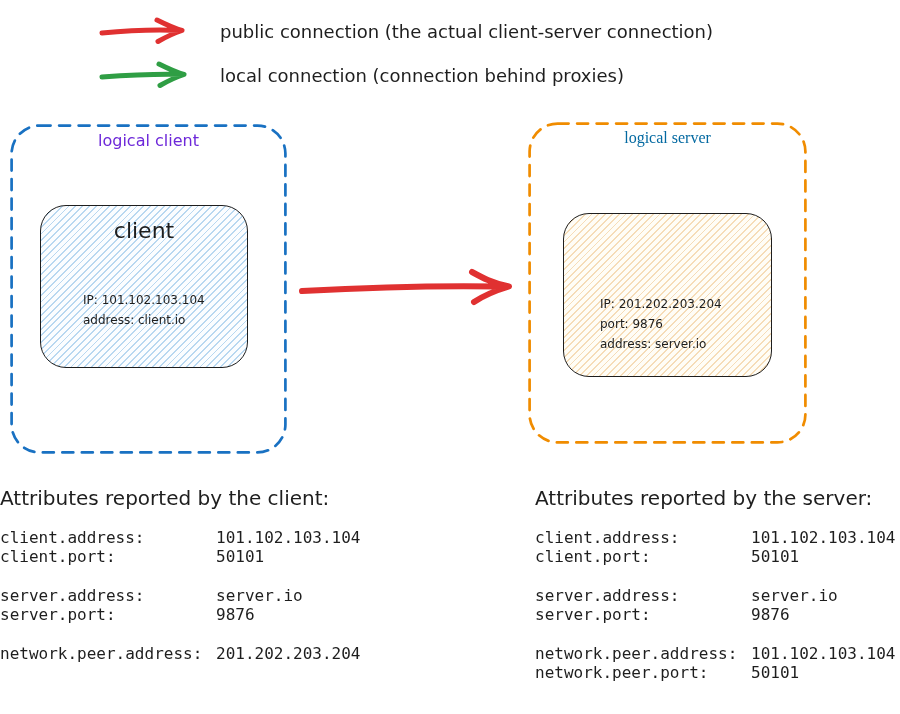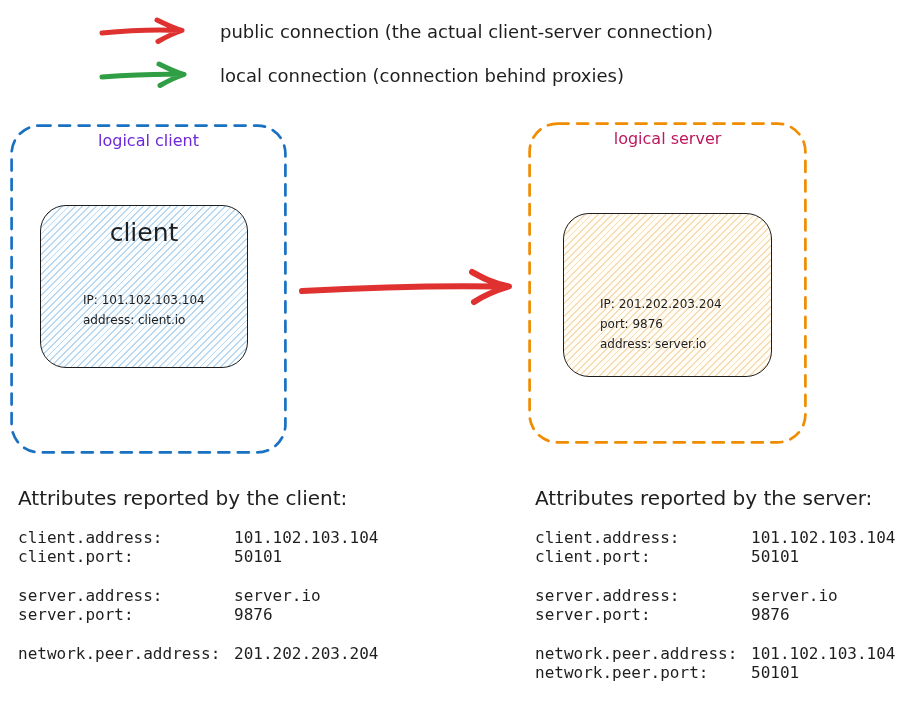--- a/index.html
+++ b/index.html
@@ -17,48 +17,48 @@
   .legend-label { margin-left:26px; font-size:18px; white-space:nowrap; }
 
   
   .group { position:absolute; }
   .group-client { left:10px; top:124px; width:277px; height:330px; }
   .group-server { left:528px; top:122px; width:279px; height:322px; }
   .group-border { position:absolute; left:0; top:0; width:100%; height:100%; }
   .group-label { position:absolute; top:7px; left:0; width:100%; text-align:center;
                  font-size:16px; }
   .group-client .group-label { color:#6d28d9; }
-  .group-server .group-label { color:#be185d; }
+  .group-server .group-label { color:#0369a1;font-family:Liberation Serif, serif; }
 
   
   .node { position:absolute; border:1.7px solid #1e1e1e; border-radius:26px; }
   .node-client {
     left:30px; top:81px; width:208px; height:163px;
     background-color:#fbfdff;
     background-image:repeating-linear-gradient(135deg,
       rgba(130,185,228,0.55) 0 1.3px, transparent 1.3px 4.8px);
   }
   .node-server {
     left:35px; top:91px; width:209px; height:164px;
     background-color:#fffdf6;
     background-image:repeating-linear-gradient(135deg,
       rgba(236,188,122,0.5) 0 1.3px, transparent 1.3px 4.8px);
   }
   .node-title { position:absolute; top:12px; left:0; width:100%; text-align:center;
-                font-size:25px; }
+                font-size:22px; }
   .node-body { position:absolute; font-size:12px; line-height:20px; white-space:nowrap; }
   .node-client .node-body { left:42px; top:84px; }
   .node-server .node-body { left:36px; top:80px; }
 
   
   .main-arrow { position:absolute; left:296px; top:264px; width:226px; height:48px; }
 
   
   .attrs { position:absolute; width:430px; }
-  .attrs-client { left:18px;  top:486px; }
+  .attrs-client { left:0;  top:486px; }
   .attrs-server { left:535px; top:486px; }
   .attrs-title { font-size:20px; margin-bottom:18px; white-space:nowrap; }
   .attr-group { margin-bottom:20px; }
   .attr-row { font-family:"DejaVu Sans Mono", monospace; font-size:16px;
               line-height:19px; white-space:pre; }
   .attr-key { display:inline-block; width:216px; }
   svg path, svg rect { fill:none; stroke-linecap:round; stroke-linejoin:round; }
 </style>
 </head>
 <body>

